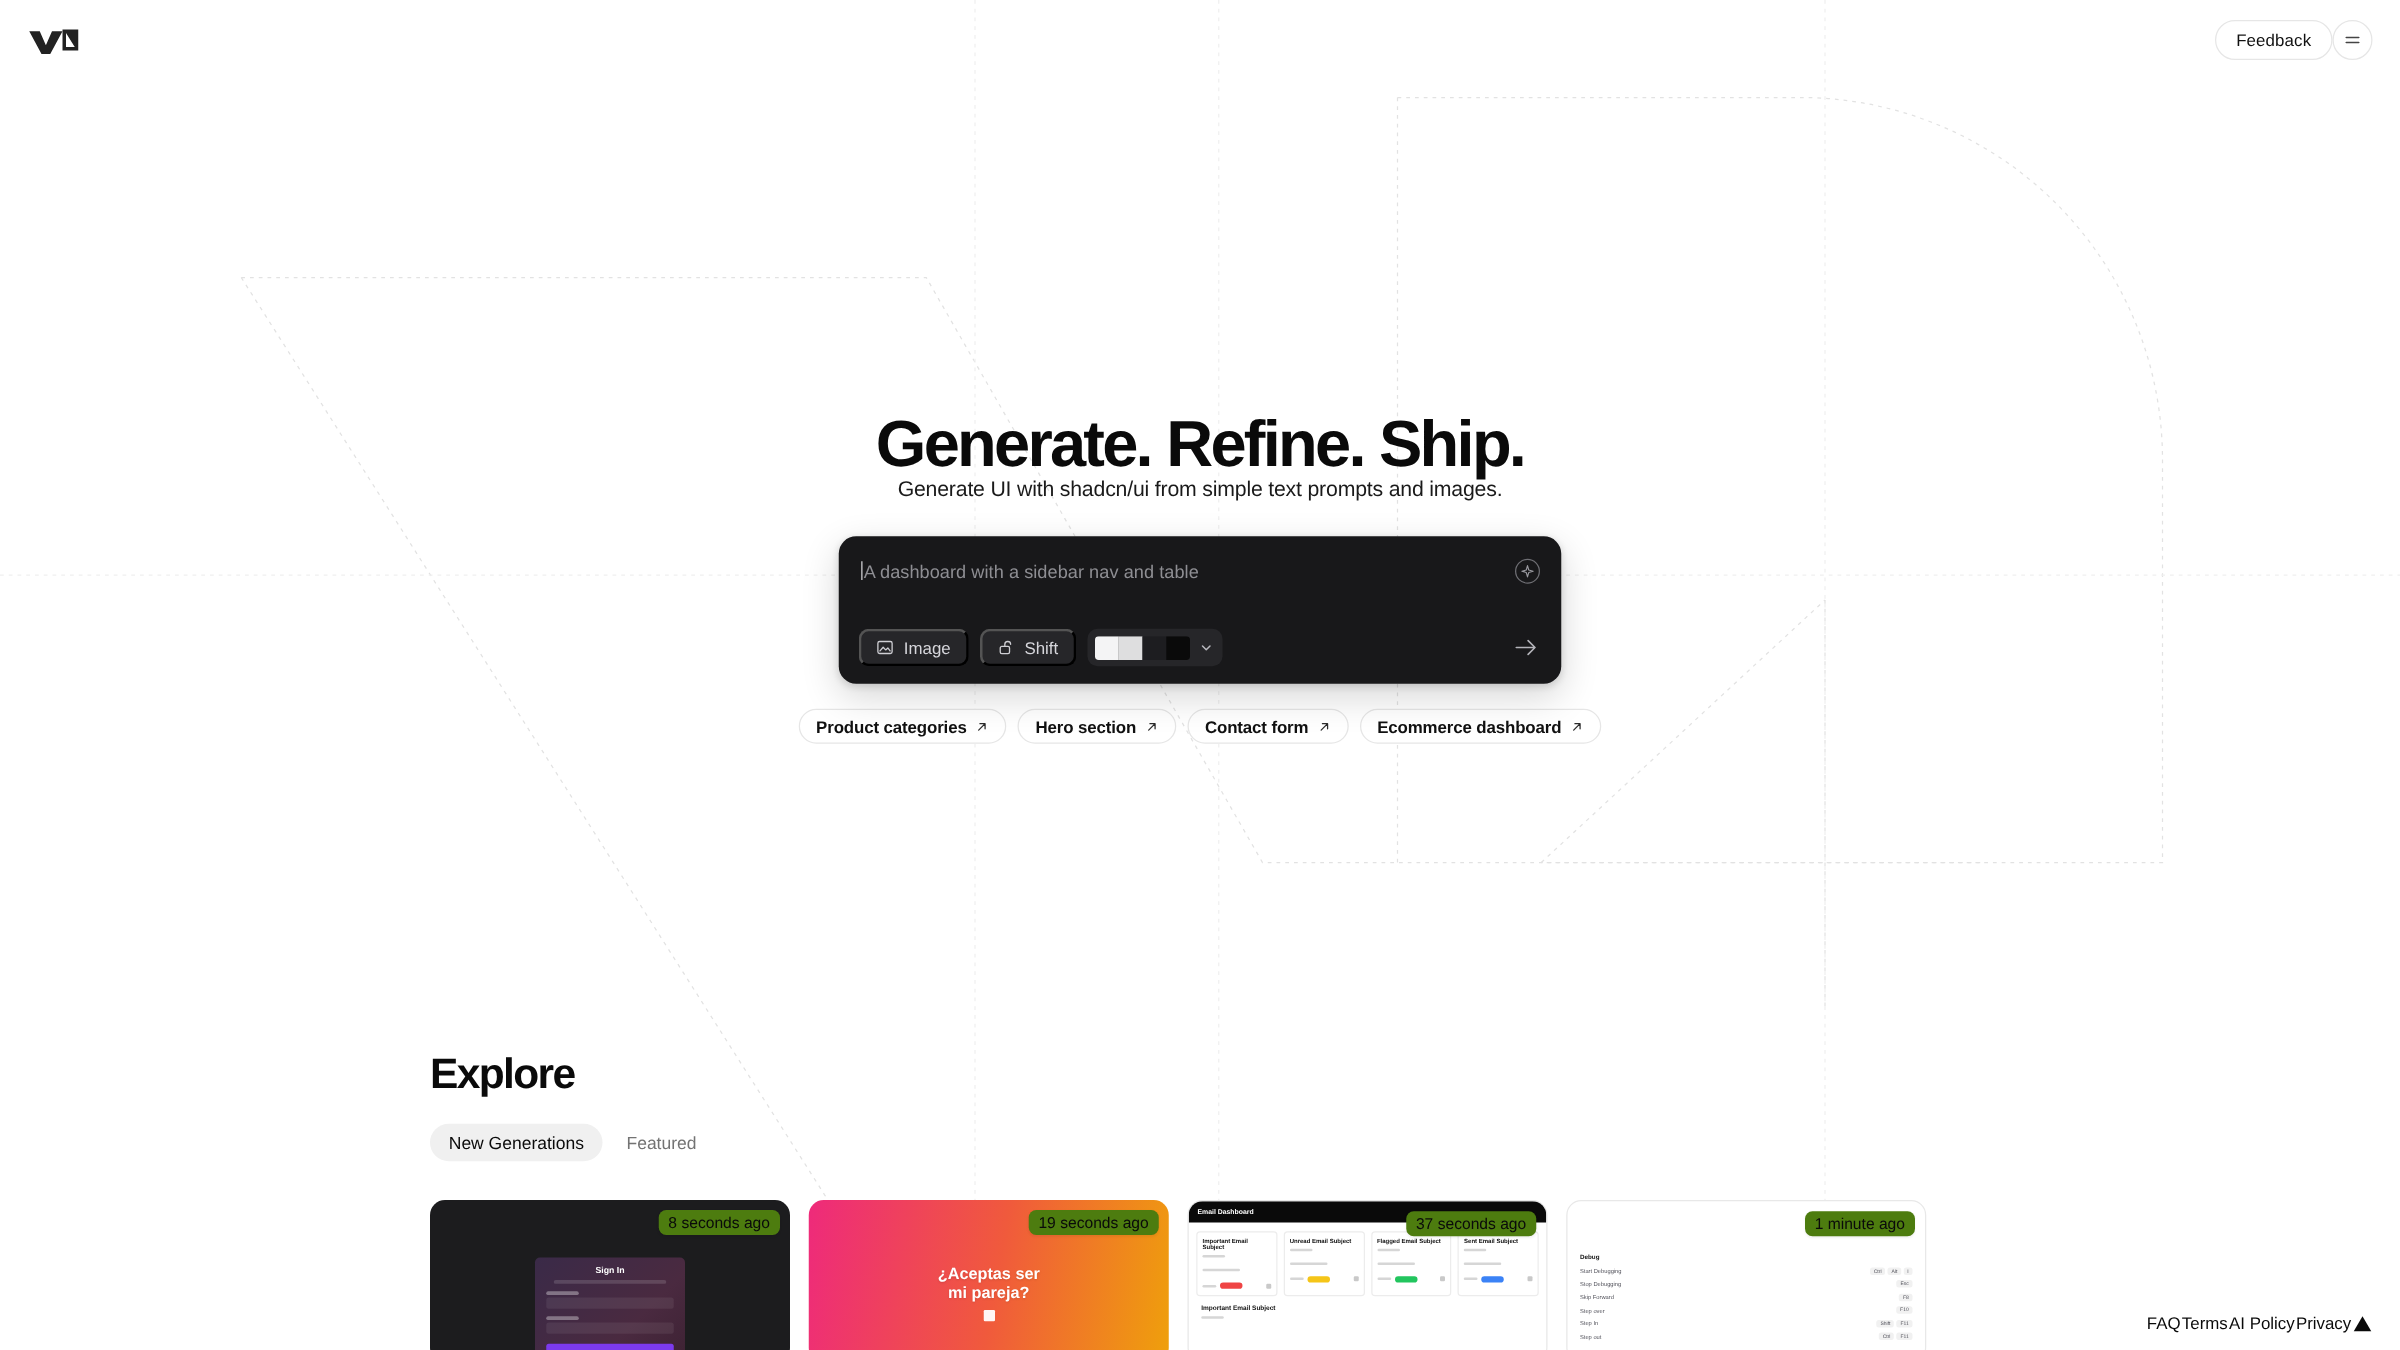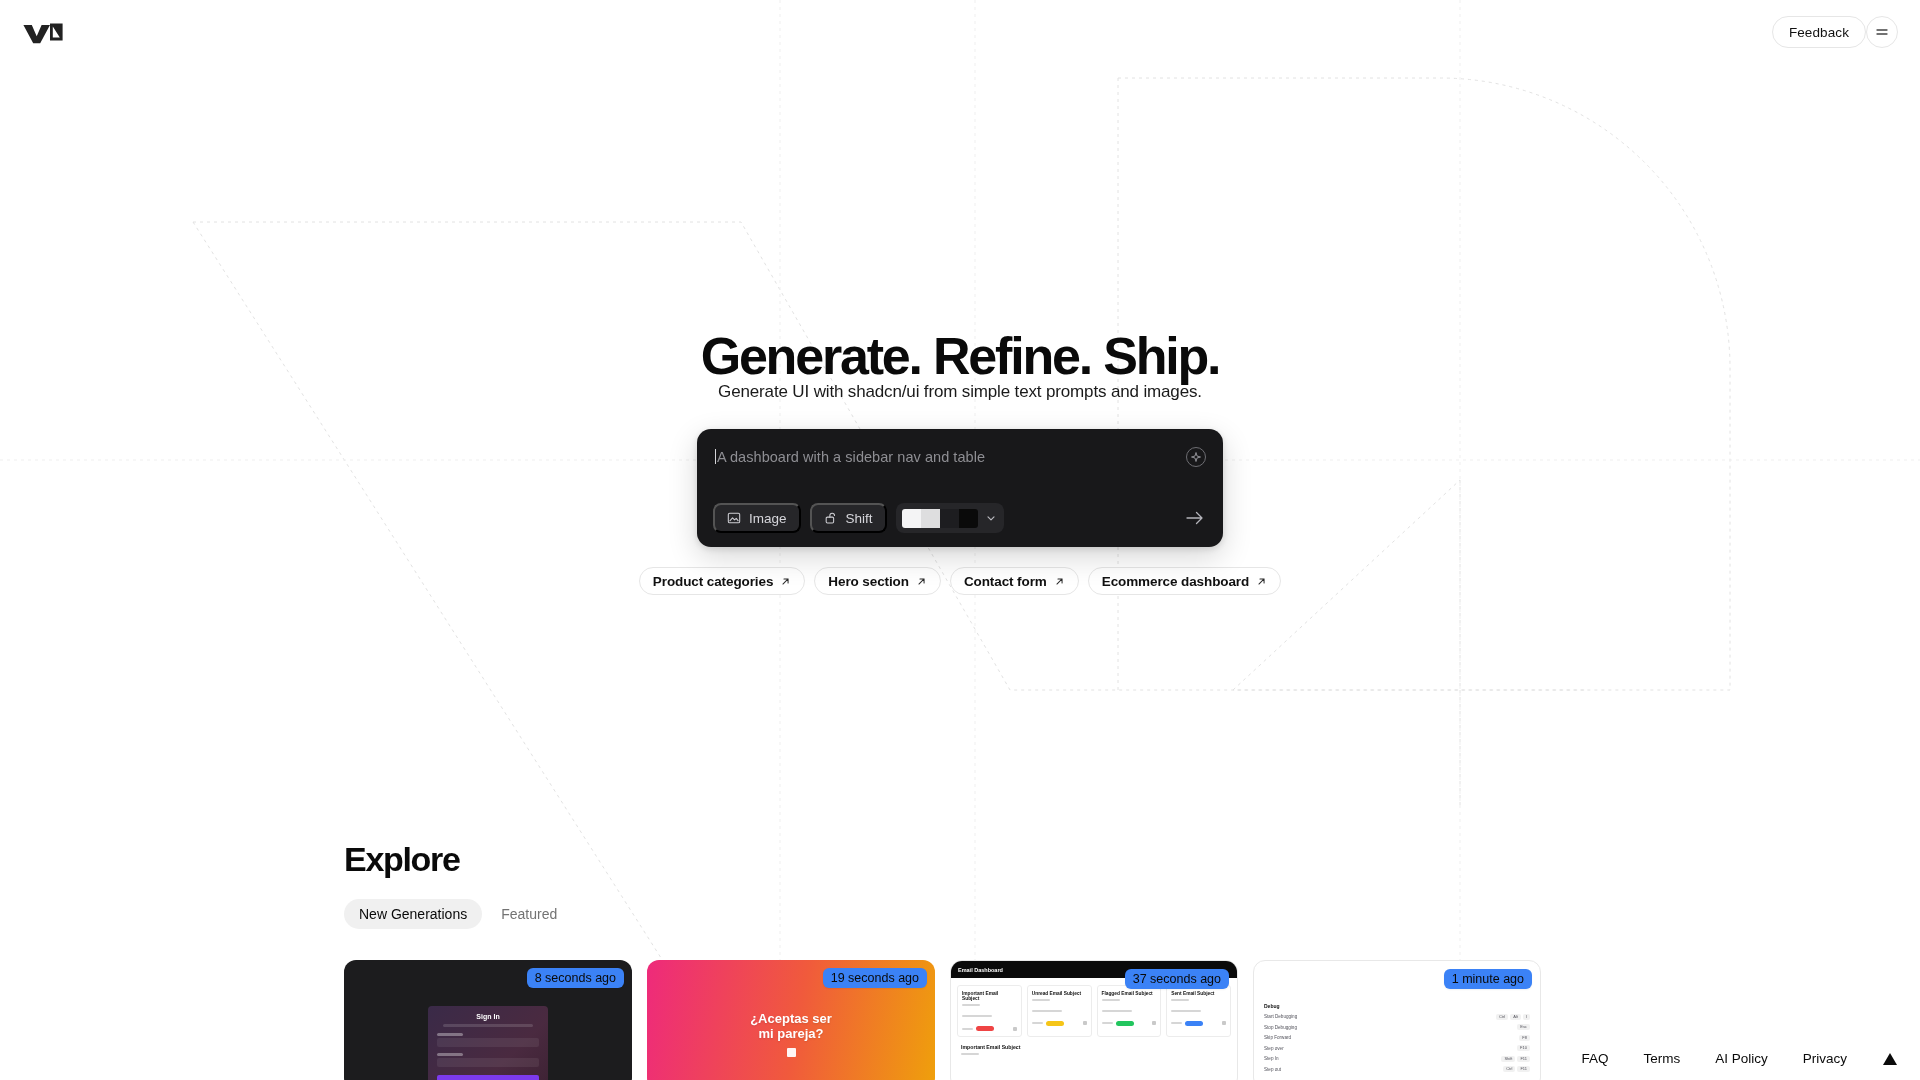--- a/index.html
+++ b/index.html
@@ -43,21 +43,21 @@
     font-size:52px; font-weight:700; letter-spacing:-2.2px; color:#0a0a0a;
     line-height:1; white-space:nowrap;
   }
   #hero-sub {
     font-size:17px; color:#1a1a1a; letter-spacing:-.15px;
   }
 
   
   #prompt-card {
     margin-top:27px;
-    width:526px; background:#18181a; border-radius:14px;
+    width:578px; background:#18181a; border-radius:14px;
     box-shadow:0 10px 30px rgba(0,0,0,.16), 0 2px 6px rgba(0,0,0,.12);
     padding:16px 16px 14px 16px; position:relative;
   }
   #prompt-input-row { display:flex; align-items:flex-start; }
   #prompt-placeholder {
     flex:1; font-size:14.5px; color:#8e8e93; padding:4px 2px 0 2px;
     letter-spacing:.05px; position:relative;
   }
   #caret {
     display:inline-block; width:1px; height:15px; background:#d4d4d8;
@@ -99,21 +99,21 @@
   .tab.active { background:#f0f0f0; color:#0a0a0a; font-weight:500; }
 
   
   #cards { position:absolute; top:960px; left:344px; display:flex; gap:15px; z-index:10; }
   .card {
     width:288px; height:130px; border-radius:12px; overflow:hidden;
     position:relative; cursor:pointer; flex:0 0 288px;
   }
   .card-badge {
     position:absolute; top:8px; right:8px; z-index:5;
-    background:#3b82f6; color:#0a0a0a; font-size:12.5px;
+    background:#4d7c0f; color:#0a0a0a; font-size:12.5px;
     padding:3px 8px; border-radius:6px; white-space:nowrap;
     box-shadow:0 1px 2px rgba(0,0,0,.06);
   }
 
   
   .c-signin { background:#1c1c1e; }
   .signin-panel {
     position:absolute; left:84px; top:46px; width:120px; height:100px;
     border-radius:4px;
     background:linear-gradient(135deg,#3a2a48 0%,#4a2a40 60%,#3a2030 100%);
@@ -161,21 +161,21 @@
   .sc-lab { font-size:4.6px; color:#52525b; }
   .sc-keys { margin-left:auto; display:flex; gap:2px; }
   .sc-key {
     font-size:4px; color:#52525b; background:#f1f1f1;
     border-radius:2px; padding:1px 3px; line-height:1;
   }
 
   
   #footer {
     position:absolute; bottom:14px; right:22px; display:flex; align-items:center;
-    gap:35px; font-size:13.5px; color:#0a0a0a; z-index:40;justify-content:center;
+    gap:1px; font-size:13.5px; color:#0a0a0a; z-index:40;justify-content:center;
   }
   #footer a { color:#0a0a0a; text-decoration:none; cursor:pointer; }
   #vercel-mark { width:16px; height:14px; display:block; }
 </style>
 </head>
 <body>
 
 <svg id="bg-decor" viewBox="0 0 1920 1080" preserveAspectRatio="none">
   <g fill="none" stroke="#e2e2e2" stroke-width="1" stroke-dasharray="3 4">
 

